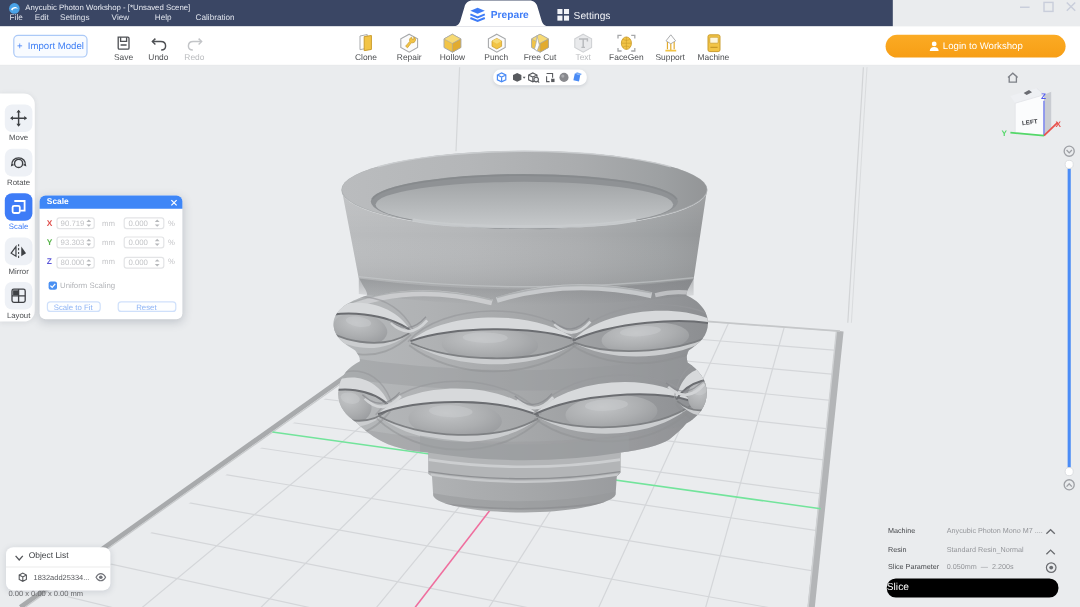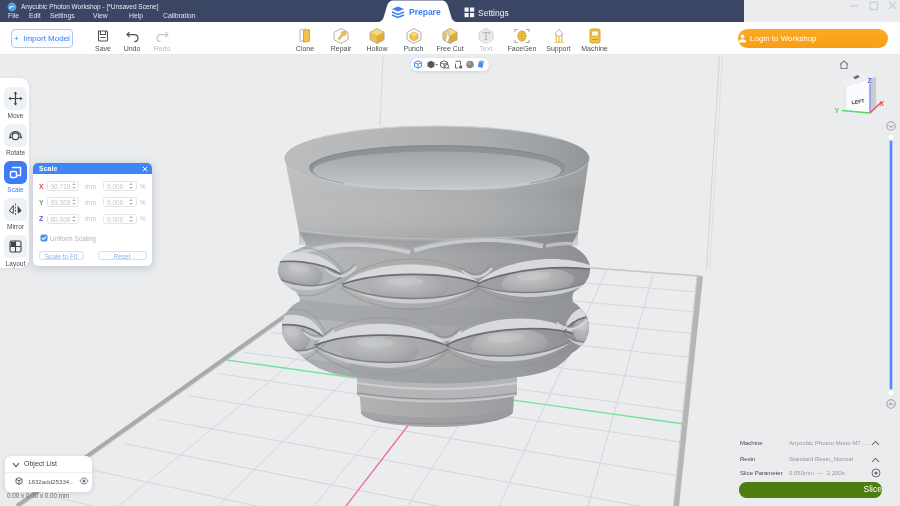--- a/index.html
+++ b/index.html
@@ -14,21 +14,21 @@
   #menubar span{position:absolute;top:1px;white-space:nowrap;}
   
   #tab-prepare{position:absolute;left:371px;top:0;width:92px;height:22px;}
   
   #toolbar{position:absolute;left:0;top:22px;width:900px;height:33px;background:#ffffff;border-bottom:1px solid #e8eaec;}
   #btn-import{position:absolute;left:11px;top:7px;width:62px;height:19px;border:1px solid #abc9f7;border-radius:4px;background:#f8fbff;color:#3d7ef5;font-size:8px;text-align:center;line-height:17px;}
   .tool{position:absolute;top:5px;width:36px;text-align:center;}
   .tool .ic{height:17px;margin-bottom:1px;}
   .tool .lb{font-size:7px;color:#4d4f52;line-height:7px;}
   .tool .lb.dis{color:#b9bbbe;}
-  #btn-login{position:absolute;left:738px;top:7px;width:150px;height:19px;border-radius:10px;background:linear-gradient(180deg,#fbab24,#f79e15);color:#fff;font-size:8px;text-align:left;line-height:19px;}
+  #btn-login{position:absolute;left:738px;top:7px;width:150px;height:19px;border-radius:10px;background:linear-gradient(180deg,#fbab24,#f79e15);color:#fff;font-size:8px;text-align:center;line-height:19px;}
   
   #sidebar{position:absolute;left:0;top:78px;width:29px;height:190px;background:#ffffff;border-radius:0 9px 9px 0;box-shadow:0 1px 4px rgba(80,90,110,0.12);}
   .side{position:absolute;left:4px;width:23px;text-align:center;}
   .side .box{width:23px;height:23px;border-radius:6px;background:#eef1f6;display:flex;align-items:center;justify-content:center;}
   .side .box.sel{background:#3e7cf7;}
   .side .lb{font-size:6.5px;color:#4d4f52;margin-top:2px;line-height:7px;}
   .side .lb.sel{color:#3e7cf7;}
   
   #scalepanel{position:absolute;left:33px;top:163px;width:119px;height:103px;background:#fff;border-radius:5px;
      box-shadow:0 2px 8px rgba(60,70,90,0.25);font-size:6.5px;}
@@ -39,21 +39,21 @@
   .sp-unit{position:absolute;top:1.5px;color:#c4c5c8;}
   .spin{position:absolute;top:2px;width:5px;height:6px;}
   .spin:before,.spin:after{content:"";position:absolute;left:0;border-left:2.2px solid transparent;border-right:2.2px solid transparent;}
   .spin:before{top:0;border-bottom:2.6px solid #b6b8bb;}
   .spin:after{bottom:0;border-top:2.6px solid #b6b8bb;}
   .sp-btn{position:absolute;top:0;height:9.5px;border:1px solid #cfe0fb;border-radius:3px;background:#fdfeff;color:#8fb4f5;text-align:center;line-height:9px;}
   
   .set-row{position:absolute;font-size:6px;}
   .set-lab{color:#46484c;}
   .set-val{color:#94969a;}
-  #btn-slice{position:absolute;left:739px;top:482px;width:143px;height:15.5px;background:#4d7c0f;border-radius:7.5px;color:#fff;font-size:8.5px;text-align:right;line-height:15.5px;}
+  #btn-slice{position:absolute;left:739px;top:482px;width:143px;height:15.5px;background:#000000;border-radius:7.5px;color:#fff;font-size:8.5px;text-align:left;line-height:15.5px;}
   
   #objlist{position:absolute;left:5px;top:456px;width:87px;height:36px;background:#fff;border-radius:6px;box-shadow:0 1px 5px rgba(80,90,110,0.18);}
   #status{position:absolute;left:7px;top:492px;font-size:6.3px;color:#68696c;}
   
   #vtoolbar{position:absolute;left:411px;top:58px;width:78px;height:12.5px;background:#fff;border-radius:6px;box-shadow:0 1px 3px rgba(80,90,110,0.18);}
 </style>
 </head>
 <body>
 <div id="app">
 

